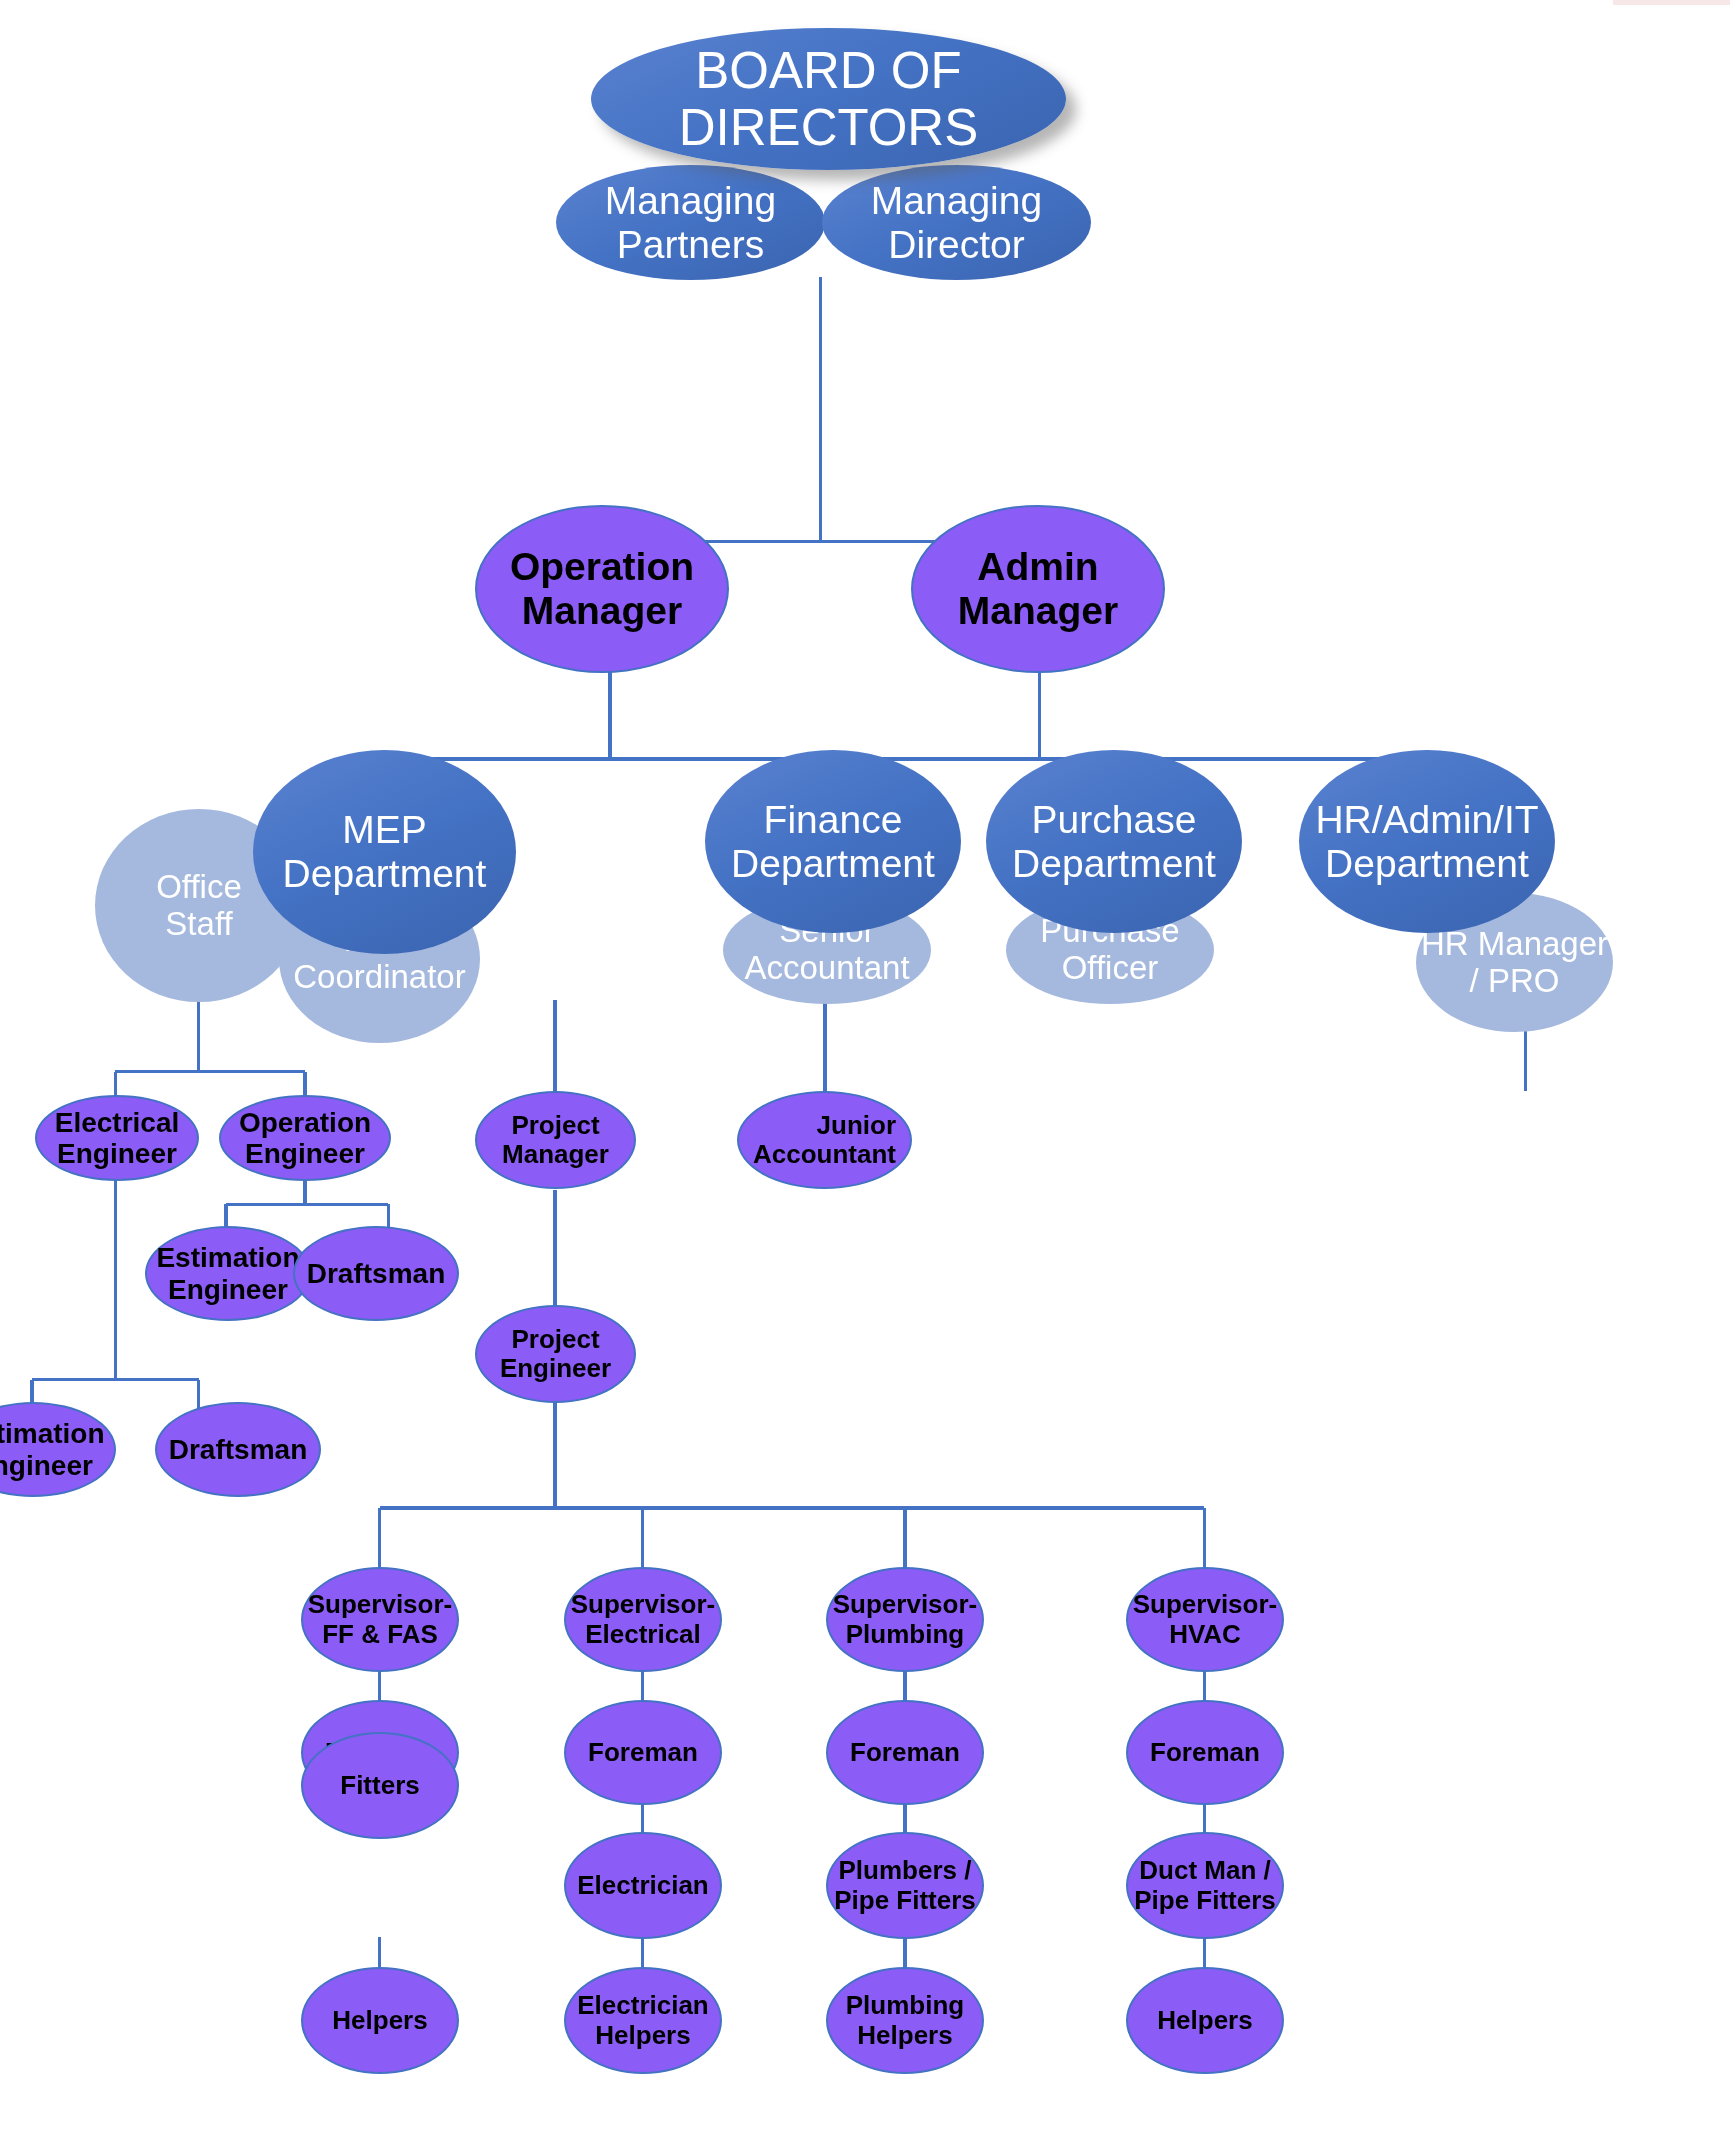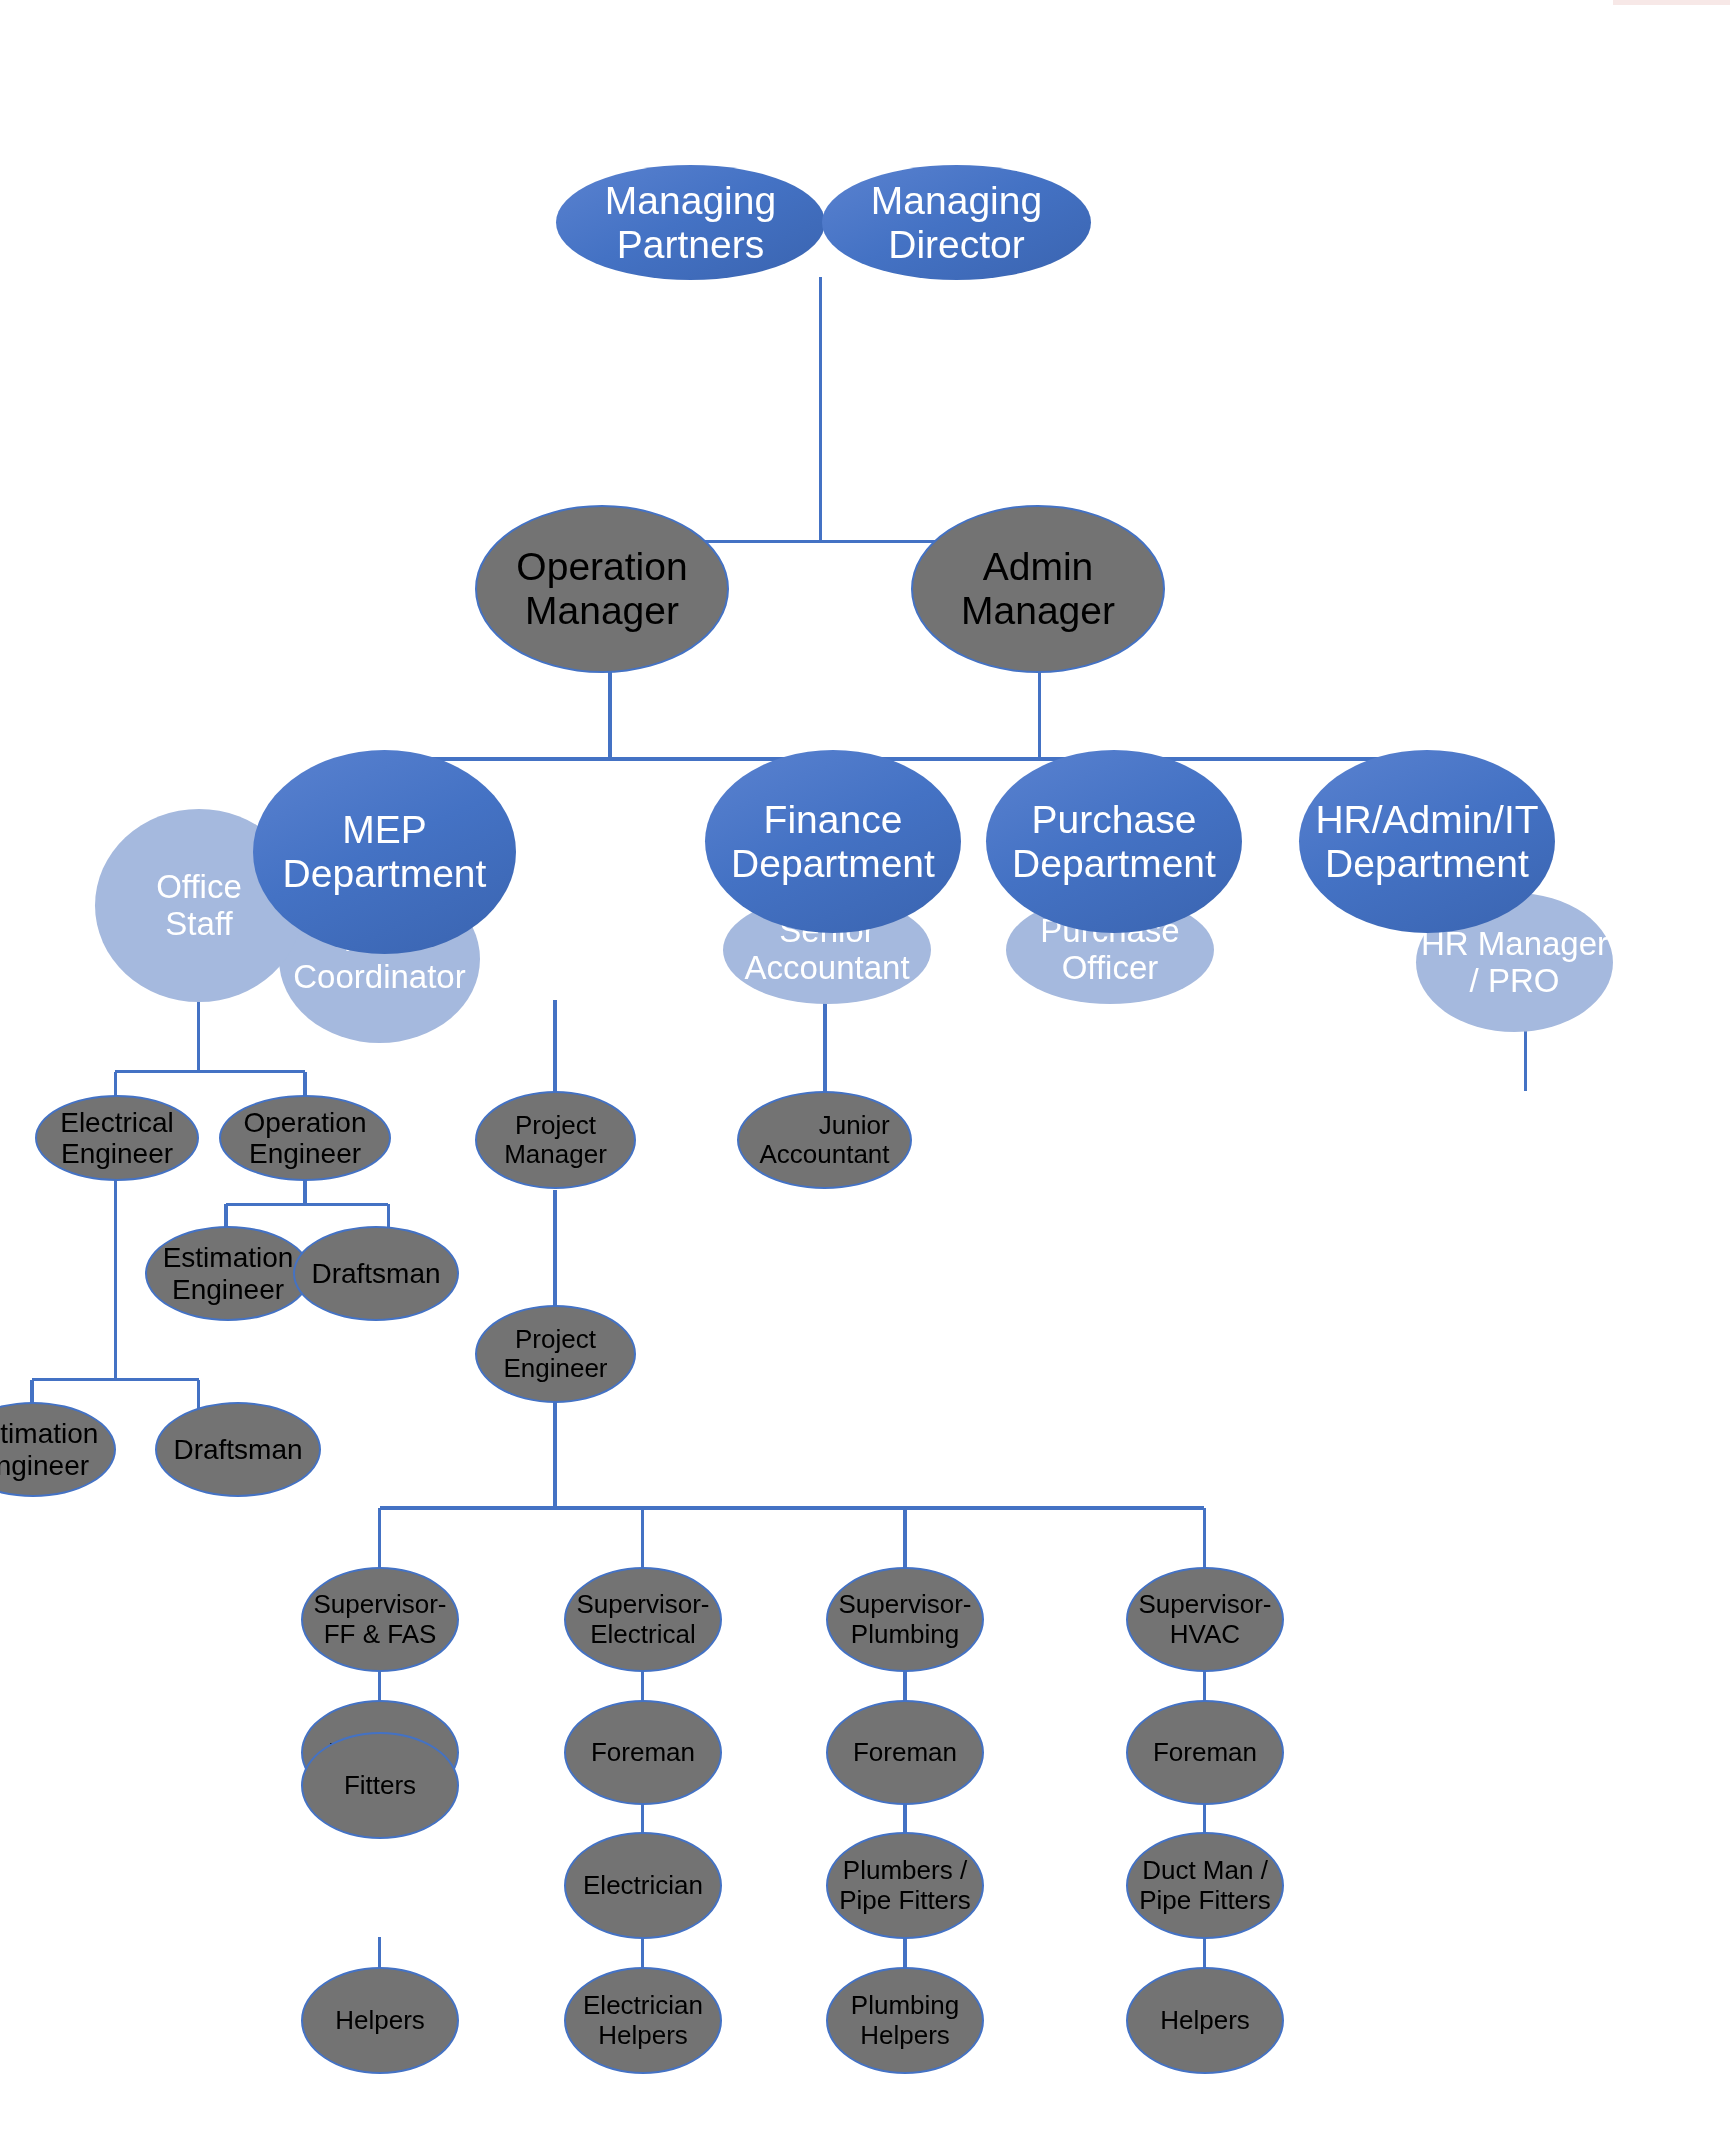--- a/index.html
+++ b/index.html
@@ -25,21 +25,21 @@
   }
   .fill-dark.shadowed{
     box-shadow:10.2px 10.2px 13px rgba(90,90,90,.45);
   }
   
   .fill-light{
     background:#a5b9de;color:#ffffff;border:none;
   }
   
   .outline{
-    background:#737373;color:#000000;border:2.2px solid #4472c4;
+    background:#8b5cf6;color:#000000;border:2.2px solid #4472c4;font-weight:bold;
   }
   .pinkbar{
     position:absolute;background:#f7e8e7;
   }
 </style>
 </head>
 <body>
 
 <div id="stage">
 
@@ -145,20 +145,22 @@
   <div class="node fill-dark" style="left:1299px;top:750px;width:256px;height:183px;font-size:39px;">HR/Admin/IT
 Department</div>
 
   
   <div class="node fill-dark" style="left:556px;top:165px;width:269px;height:115px;font-size:39px;">Managing
 Partners</div>
 
   <div class="node fill-dark" style="left:822px;top:165px;width:269px;height:115px;font-size:39px;">Managing
 Director</div>
 
+  <div class="node fill-dark shadowed" style="left:591px;top:28px;width:475px;height:142px;font-size:51px;">BOARD OF
+DIRECTORS</div>
 
   
   <div class="node outline" style="left:475px;top:505px;width:254px;height:168px;font-size:39px;">Operation
 Manager</div>
 
   <div class="node outline" style="left:911px;top:505px;width:254px;height:168px;font-size:39px;">Admin
 Manager</div>
 
   
   <div class="node outline" style="left:35px;top:1095px;width:164px;height:86px;font-size:28px;">Electrical

